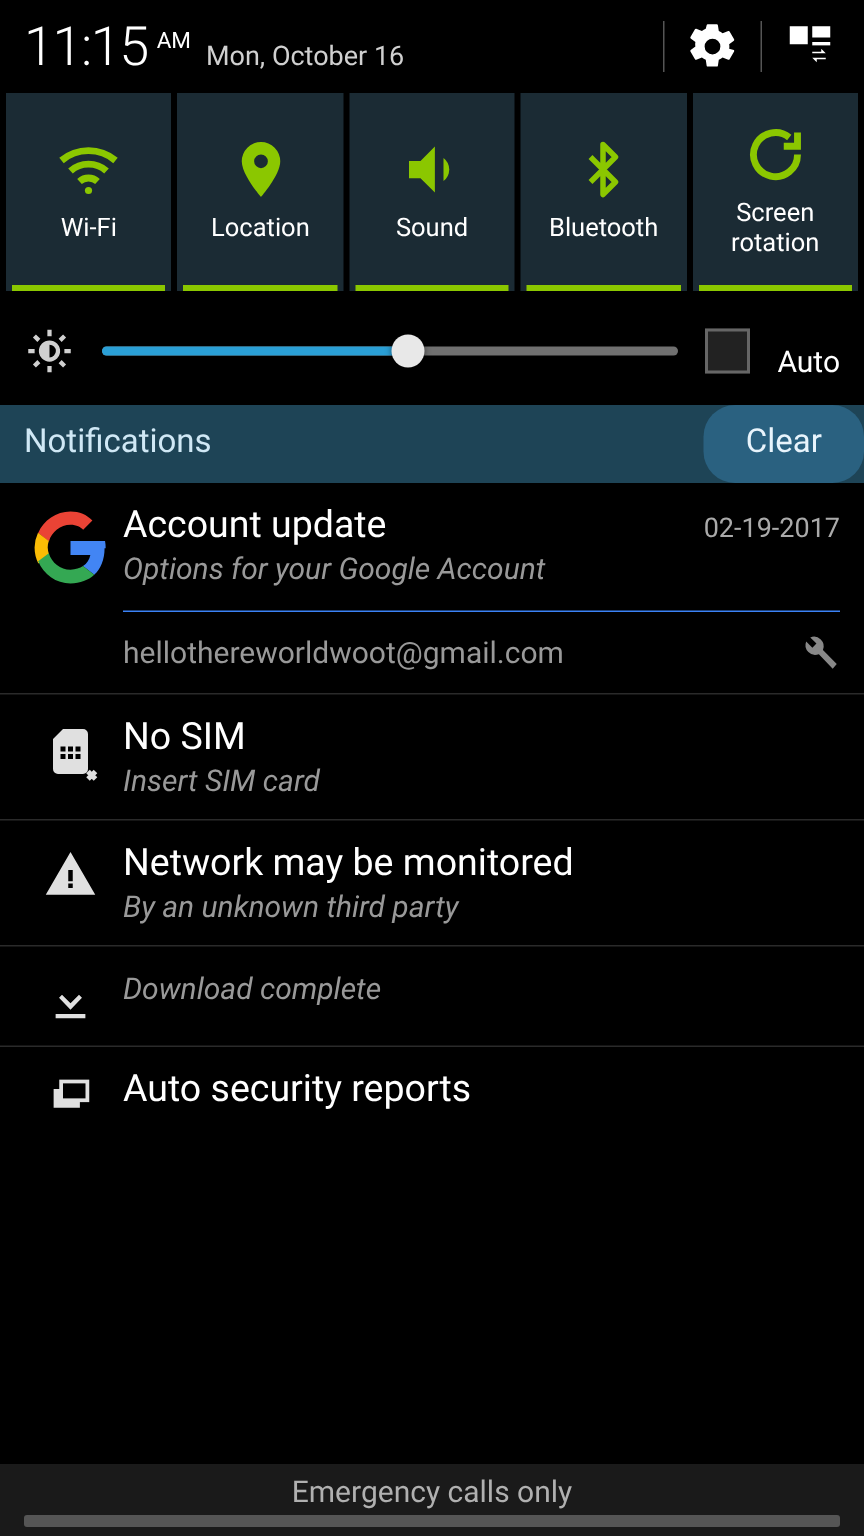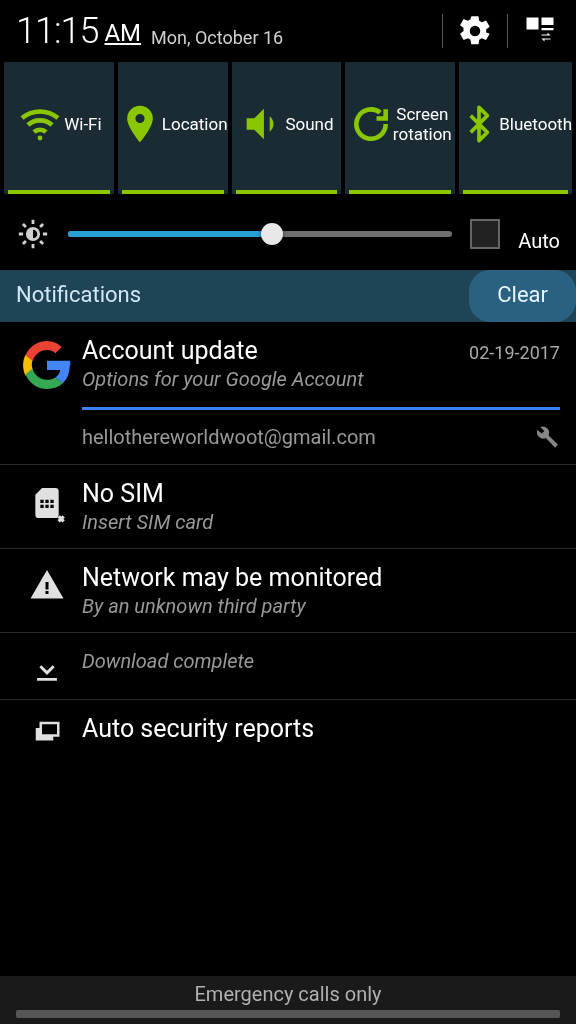--- a/index.html
+++ b/index.html
@@ -12,37 +12,37 @@
   overflow: hidden;
   position: relative;
 }
 .status-bar {
   display: flex;
   align-items: center;
   padding: 6px 10px 2px 16px;
   height: 58px;
 }
 .time { font-size: 36px; font-weight: 300; letter-spacing: -1px; }
-.ampm { font-size: 24px; margin-left: 6px; align-self: flex-end; margin-bottom: 9px; text-decoration: underline; }
+.ampm { font-size: 15px; margin-left: 6px; align-self: flex-end; margin-bottom: 20px; }
 .date { font-size: 18px; color: #d0d0d0; margin-left: 10px; align-self: flex-end; margin-bottom: 8px; }
 .spacer { flex: 1; }
 .status-icon { margin: 0 8px; display: flex; align-items: center; }
 .vdiv { width: 1px; height: 34px; background: #555; margin: 0 6px; }
 
 .quick-toggles {
   display: flex;
   gap: 4px;
   padding: 4px;
   height: 140px;
 }
 .toggle {
   flex: 1;
   background: #1b2b34;
   display: flex;
-  flex-direction: row;
+  flex-direction: column;
   align-items: center;
   justify-content: center;
   position: relative;
   padding-bottom: 8px;
 }
 .toggle-icon { height: 56px; display: flex; align-items: center; justify-content: center; }
 .toggle-label { font-size: 17px; text-align: center; line-height: 1.15; margin-top: 2px; }
 .toggle::after {
   content: '';
   position: absolute;
@@ -123,21 +123,21 @@
 .notif-body { flex: 1; min-width: 0; }
 .notif-row1 { display: flex; align-items: baseline; }
 .notif-title-text { font-size: 25px; flex: 1; white-space: nowrap; overflow: hidden; text-overflow: ellipsis; }
 .notif-time { font-size: 18px; color: #aaa; margin-left: 10px; }
 .notif-sub { font-size: 20px; color: #999; margin-top: 2px; white-space: nowrap; overflow: hidden; text-overflow: ellipsis; font-style: italic; }
 .sub-row {
   display: flex;
   align-items: center;
   margin-top: 16px;
   padding-top: 14px;
-  border-top: 3px solid #3b82f6;
+  border-top: 1px solid #3b82f6;
 }
 .sub-row-text { flex: 1; font-size: 20px; color: #999; }
 
 .footer {
   position: absolute;
   bottom: 0;
   left: 0; right: 0;
   text-align: center;
   font-size: 20px;
   color: #b0b0b0;
@@ -202,35 +202,35 @@
     <span class="toggle-icon">
       <svg width="46" height="46" viewBox="0 0 24 24" fill="#8bc700">
           <path d="M4 9v6h4l5 5V4L8 9H4z"></path>
           <path d="M16 8a5 5 0 0 1 0 8z"></path>
         </svg>
     </span>
     <span class="toggle-label">Sound</span>
   </div>
   <div class="toggle">
     <span class="toggle-icon">
+      <svg width="40" height="46" viewBox="0 0 24 24" fill="none" stroke="#8bc700" stroke-width="2.2" stroke-linejoin="round">
+          <path d="M7 7l10 10-5 5V2l5 5L7 17"></path>
+        </svg>
+    </span>
+    <span class="toggle-label">Bluetooth</span>
+  </div>
+  <div class="toggle">
+    <span class="toggle-icon">
       <svg width="44" height="44" viewBox="0 0 24 24" fill="none" stroke="#8bc700" stroke-width="2.5">
           <path d="M20 12a8 8 0 1 1-3-6.2"></path>
           <path d="M20 4v5h-5" fill="none"></path>
         </svg>
     </span>
     <span class="toggle-label" style="white-space:pre-line">Screen
 rotation</span>
-  </div>
-  <div class="toggle">
-    <span class="toggle-icon">
-      <svg width="40" height="46" viewBox="0 0 24 24" fill="none" stroke="#8bc700" stroke-width="2.2" stroke-linejoin="round">
-          <path d="M7 7l10 10-5 5V2l5 5L7 17"></path>
-        </svg>
-    </span>
-    <span class="toggle-label">Bluetooth</span>
   </div>
 </div>
 
 <div class="brightness-row">
   <span>
     <svg width="34" height="34" viewBox="0 0 24 24" fill="#d0d0d0">
         <circle cx="12" cy="12" r="4" fill="none" stroke="#d0d0d0" stroke-width="2"></circle>
         <path d="M12 2v3M12 19v3M2 12h3M19 12h3M4.9 4.9l2.1 2.1M17 17l2.1 2.1M4.9 19.1 7 17M17 7l2.1-2.1" stroke="#d0d0d0" stroke-width="2"></path>
         <path d="M12 8a4 4 0 0 0 0 8z"></path>
       </svg>

